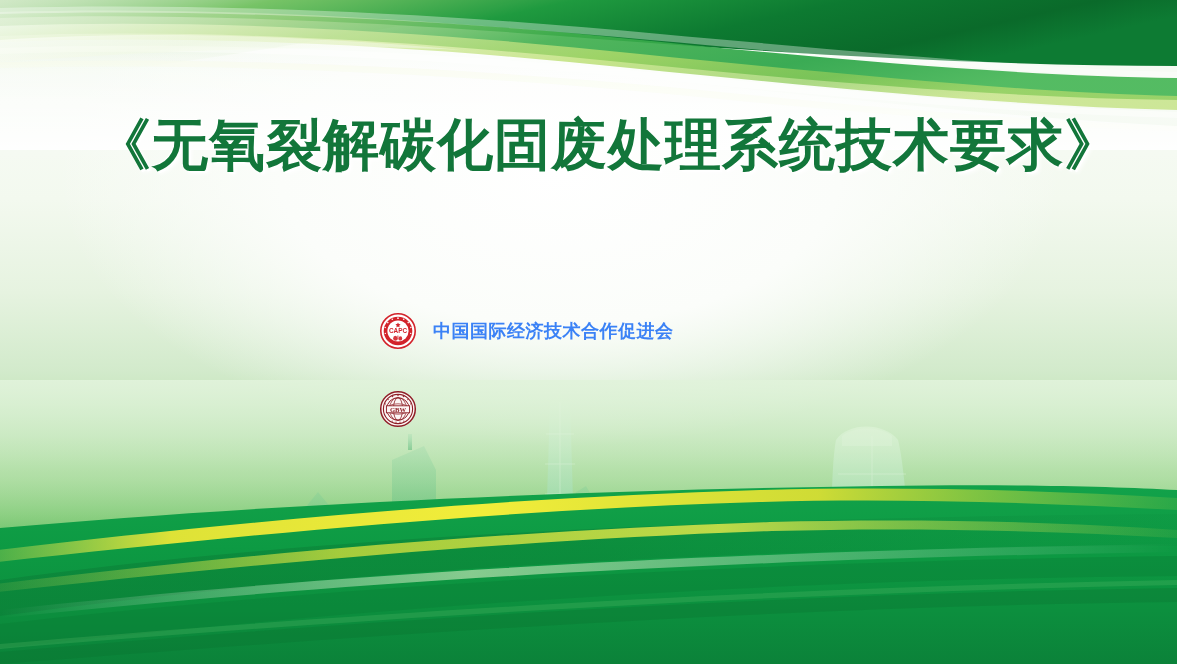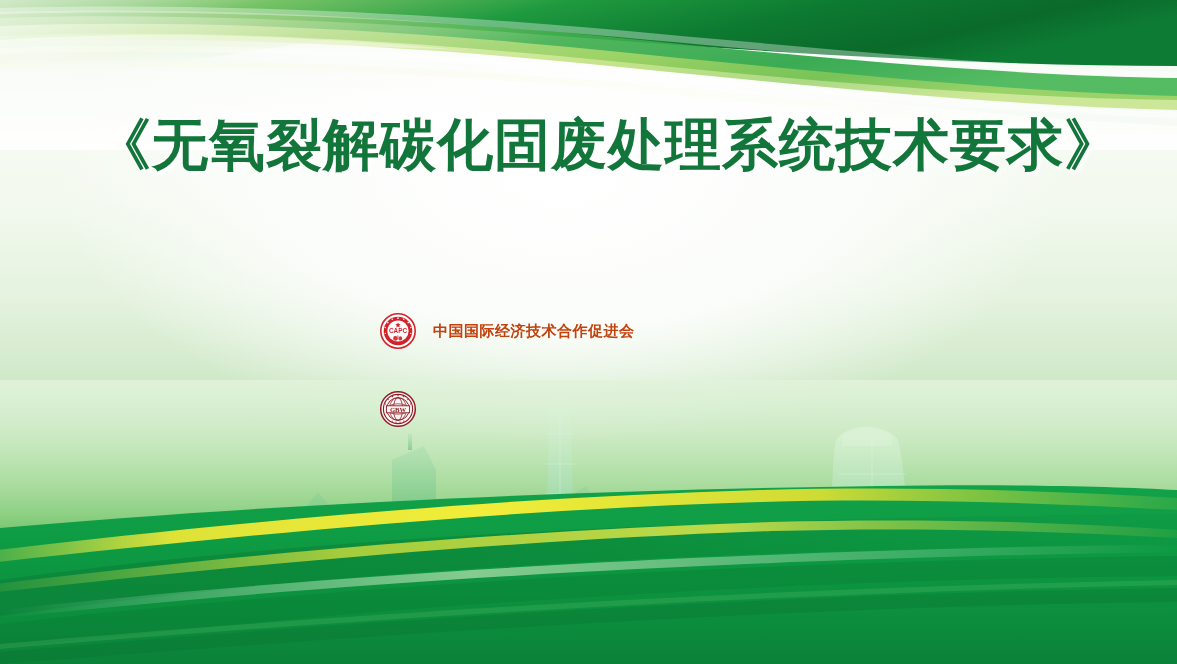--- a/index.html
+++ b/index.html
@@ -114,23 +114,23 @@
   .org-row {
     position: absolute;
     display: flex;
     align-items: center;
     gap: 16px;
   }
   .org-row-1 { left: 379px; top: 312px; }
   .org-row-2 { left: 379px; top: 390px; }
 
   .org-label {
-    font-size: 15px;
+    font-size: 18px;
     font-weight: bold;
-    color: #c2410c;
+    color: #3b82f6;
     letter-spacing: 0.5px;
     white-space: nowrap;
     font-family: "DejaVu Sans", "Liberation Sans", sans-serif;
   }
 
   .seal {
     width: 38px;
     height: 38px;
     flex: 0 0 38px;
     position: relative;

